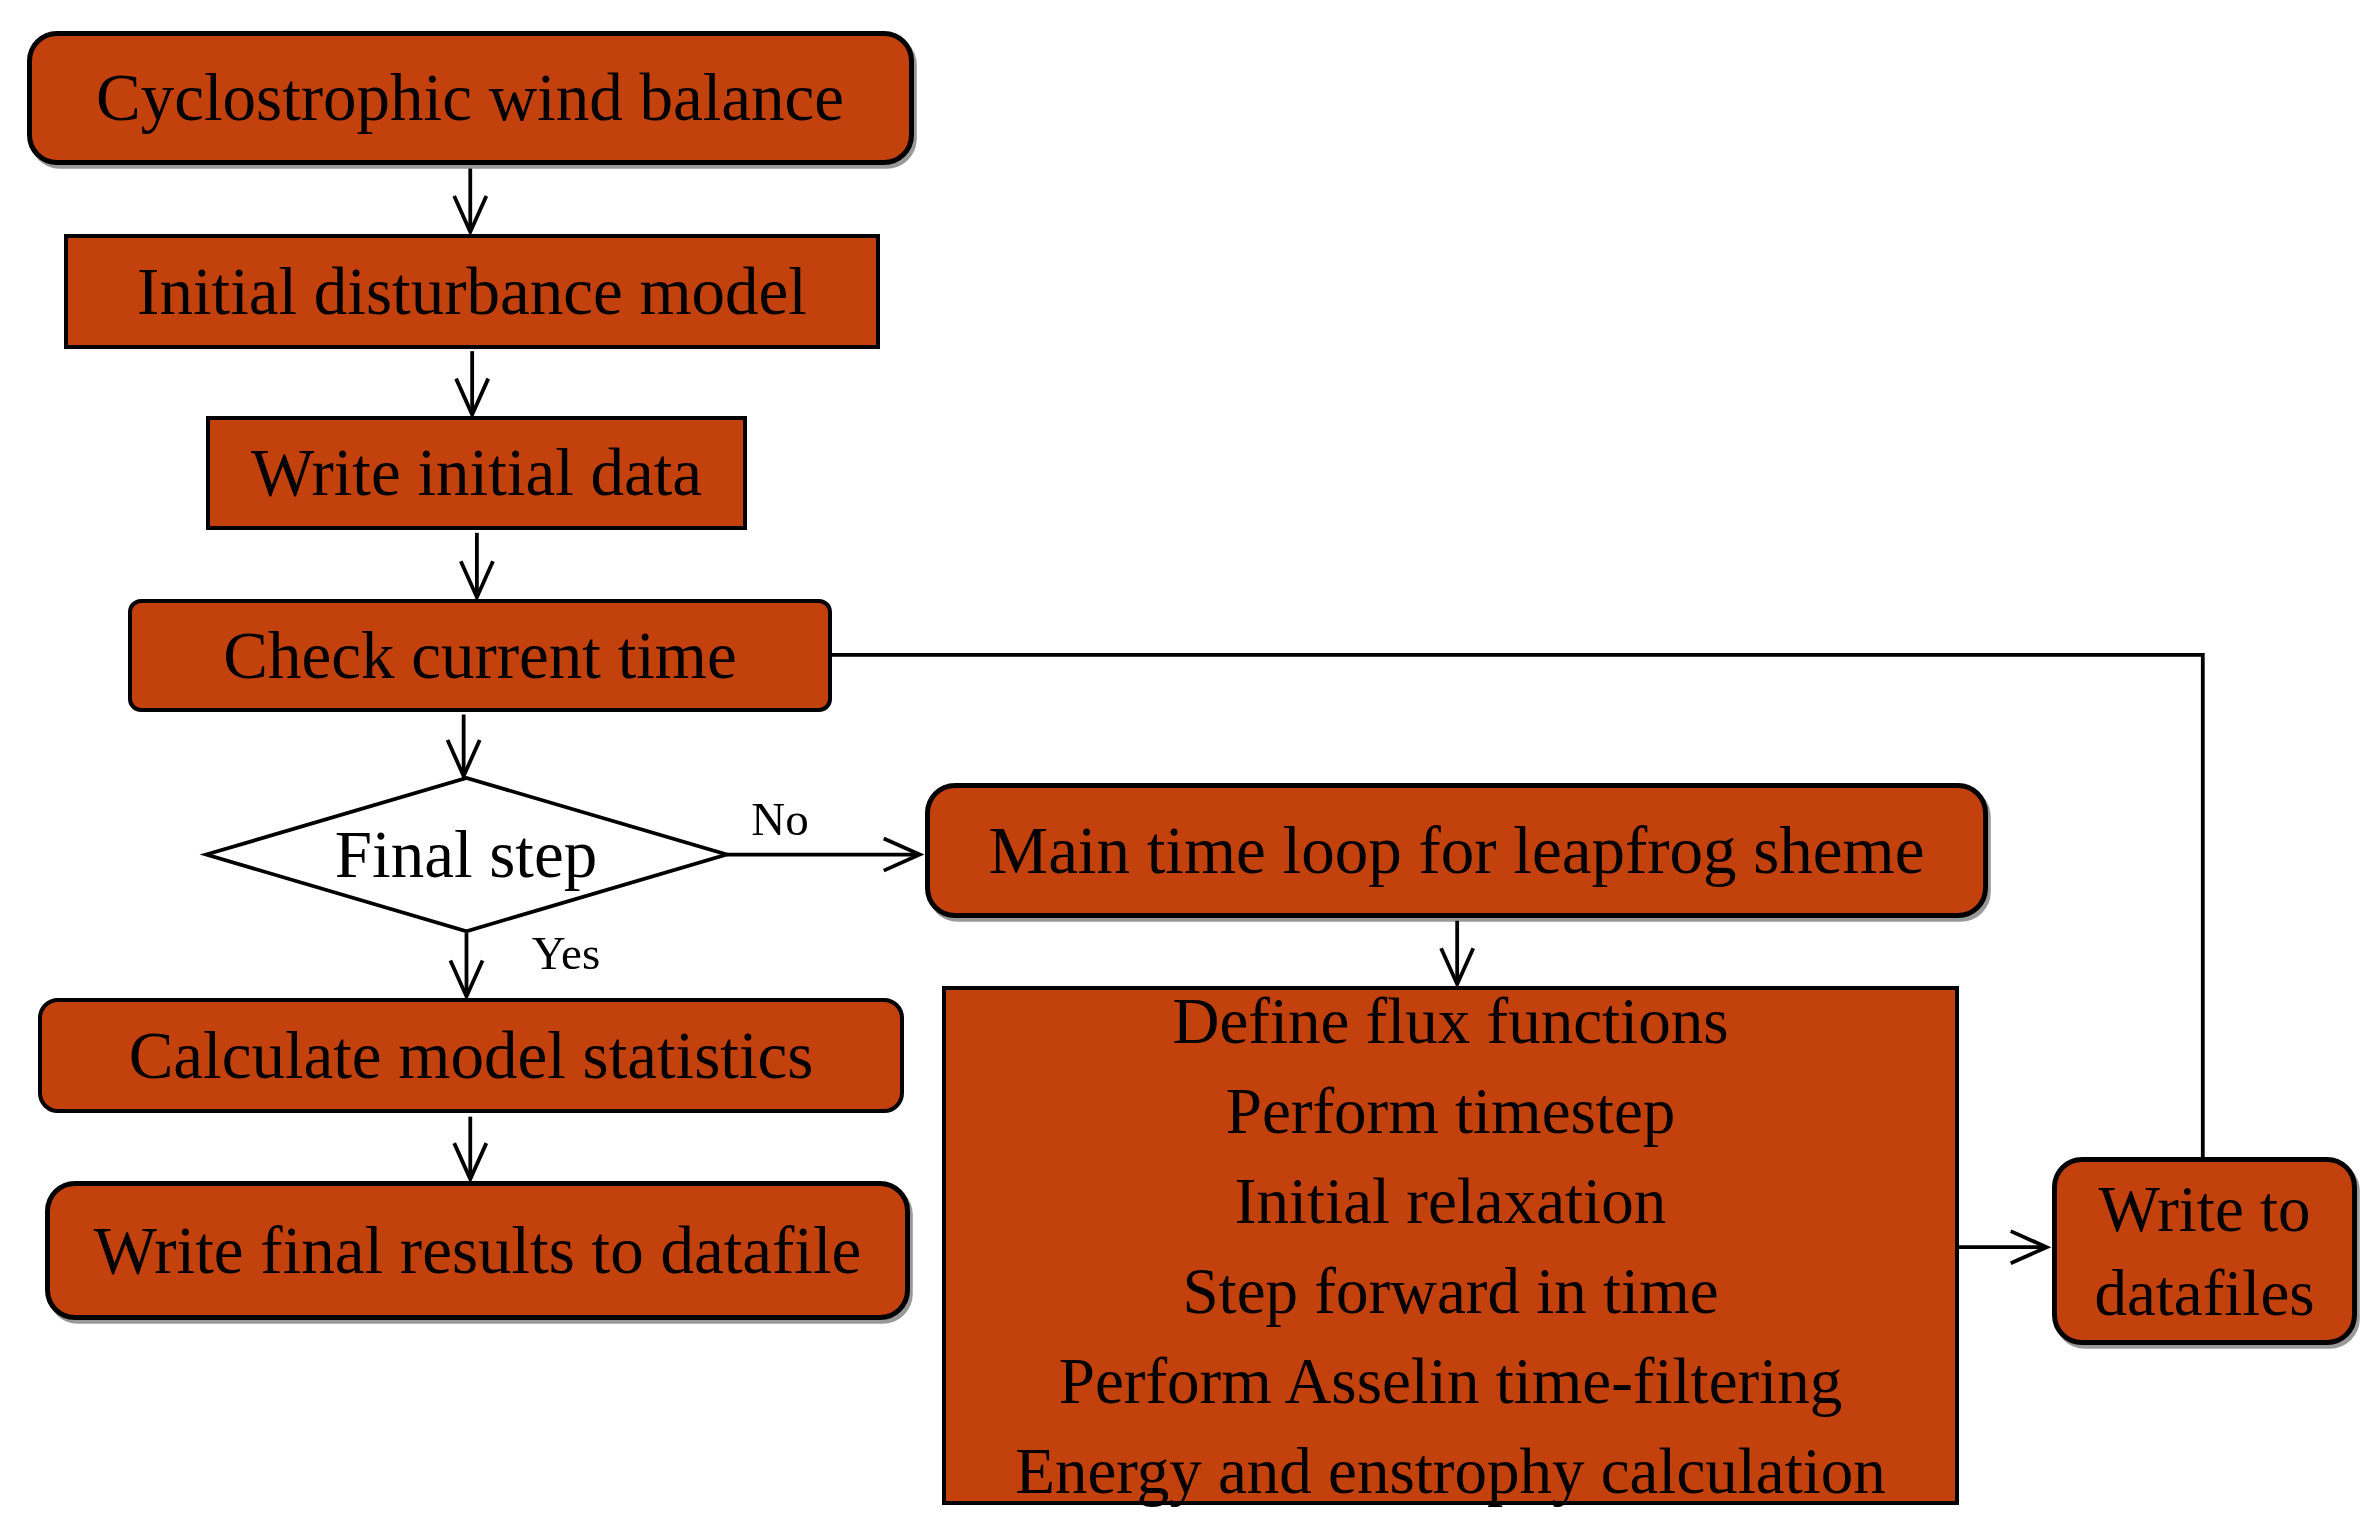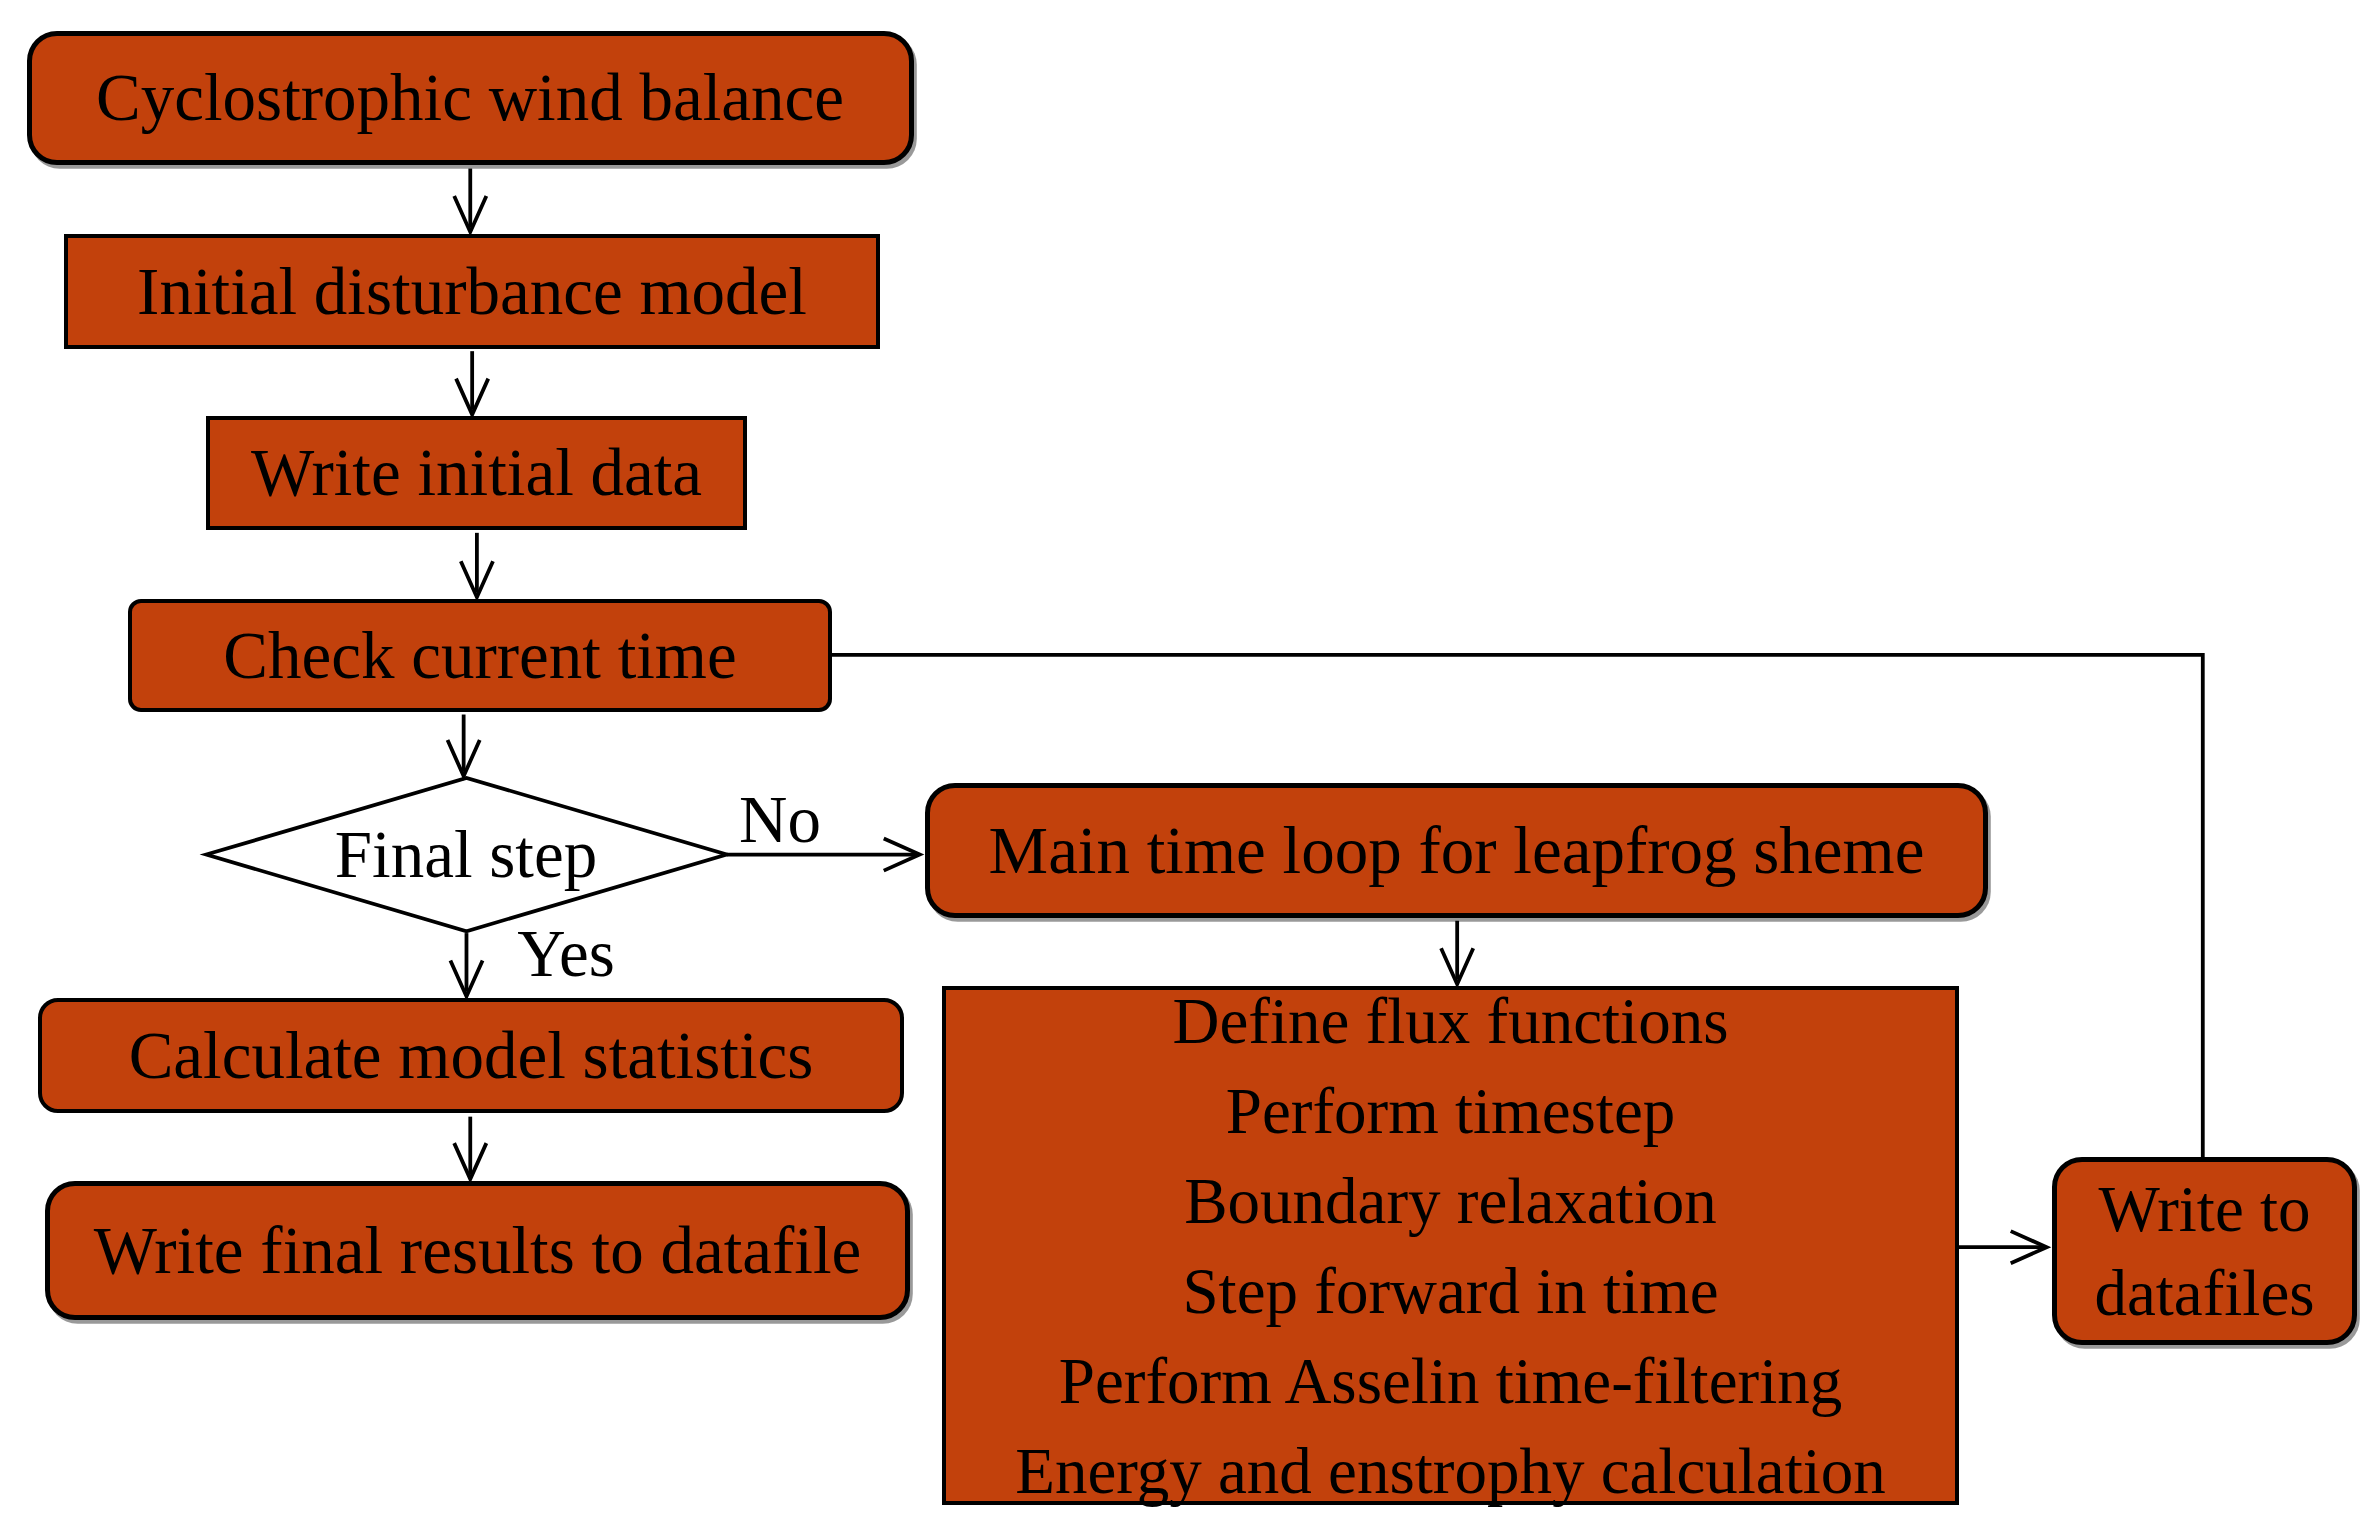--- a/index.html
+++ b/index.html
@@ -48,21 +48,21 @@
     font-size:67px;
     background:transparent;
     border:none;
     z-index:3;
   }
   .edge-label{
     position:absolute;
     display:flex;
     align-items:center;
     justify-content:center;
-    font-size:67px;
+    font-size:47px;
     z-index:3;
   }
 </style>
 </head>
 <body>
 
 <div class="stage">
 
   <svg class="wires" width="2375" height="1535" viewBox="0 0 2510 1622" fill="none" stroke="#000000" stroke-width="4">
 
@@ -135,21 +135,21 @@
 
   <div class="node rounded" style="left:925px;top:783px;width:1063px;height:135px;">Main time loop for leapfrog sheme</div>
 
   <div class="node" style="left:38px;top:998px;width:866px;height:115px;border-radius:20px;">Calculate model statistics</div>
 
   <div class="node rounded" style="left:45px;top:1181px;width:865px;height:139px;">Write final results to datafile</div>
 
   <div class="node multiline" style="left:942px;top:986px;width:1017px;height:519px;font-size:65px;gap:6px;">
     <span class="bline">Define flux functions</span>
     <span class="bline">Perform timestep</span>
-    <span class="bline">Boundary relaxation</span>
+    <span class="bline">Initial relaxation</span>
     <span class="bline">Step forward in time</span>
     <span class="bline">Perform Asselin time-filtering</span>
     <span class="bline">Energy and enstrophy calculation</span>
   </div>
 
   <div class="node rounded multiline" style="left:2052px;top:1157px;width:305px;height:188px;font-size:65px;">
     <span class="bline">Write to</span>
     <span class="bline">datafiles</span>
   </div>
 

